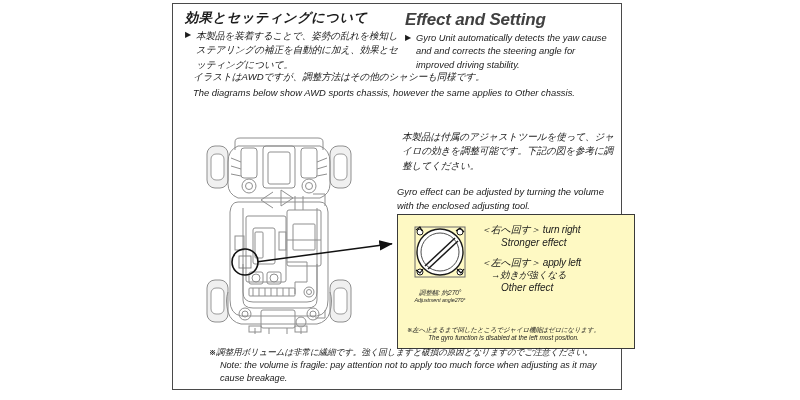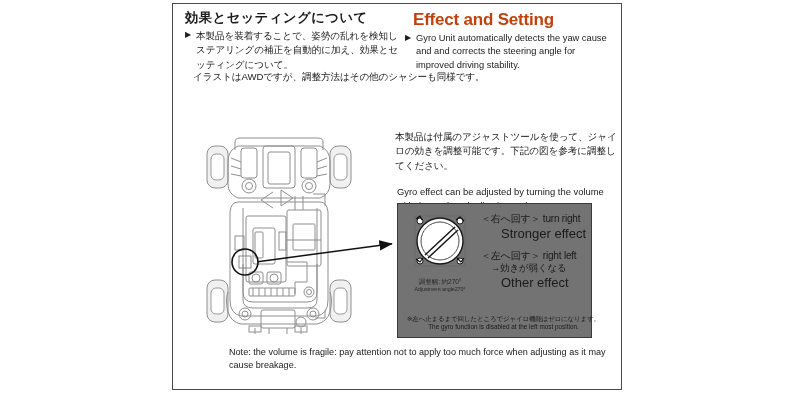--- a/index.html
+++ b/index.html
@@ -19,20 +19,21 @@
   
   #page-frame {
     position: absolute;
     left: 172px;
     top: 3px;
     width: 450px;
     height: 387px;
     border: 1.5px solid #4a4a4a;
     box-sizing: border-box;
     background: #ffffff;
+    font-style: italic;
   }
 
   
   .header {
     position: absolute;
     left: 0; top: 0;
     width: 100%;
     height: 62px;
   }
   .col-jp {
@@ -50,22 +51,22 @@
   .head-jp {
     font-size: 13.2px;
     letter-spacing: 0.6px;
     color: #1b1b1b;
     margin: 0 0 3px 0;
     line-height: 1.2;
   }
   .head-en {
     font-size: 17px;
     font-weight: bold;
-    color: #c2410c;
-    margin: 0 0 2px 8px;
+    color: #404040;
+    margin: 0 0 2px 0;
     line-height: 1.25;
     letter-spacing: -0.2px;
   }
   .bullet-block {
     position: relative;
     padding-left: 11px;
     font-size: 9.3px;
     line-height: 1.42;
     color: #1b1b1b;
   }
@@ -105,21 +106,21 @@
   
   .right-note {
     position: absolute;
     left: 212px;
     top: 126px;
     width: 232px;
   }
   .right-jp {
     font-size: 9.6px;
     line-height: 1.5;
-    margin: 0 0 3px 10px;
+    margin: 0 0 3px 17px;
     letter-spacing: -0.1px;
   }
   .right-en {
     font-size: 9.4px;
     line-height: 1.42;
     margin: 12px;
   }
 
   
   .chassis-wrap {
@@ -135,26 +136,26 @@
     position: absolute;
     left: 0; top: 0;
     width: 100%; height: 100%;
     pointer-events: none;
   }
 
   
   .detail-box {
     position: absolute;
     left: 224px;
-    top: 199px;
-    width: 195px;
+    top: 210px;
+    width: 238px;
     height: 135px;
     border: 1px solid #3a3a3a;
     box-sizing: border-box;
-    background: #737373;
+    background: #fef9c3;
   }
   .knob-area {
     position: absolute;
     left: 7px;
     top: 8px;
     width: 70px;
   }
   .knob-cap {
     font-size: 6.6px;
     text-align: center;
@@ -176,21 +177,21 @@
     margin: 0;
     line-height: 1.3;
     letter-spacing: -0.2px;
   }
   .dial-sub {
     font-size: 9.3px;
     margin: 0 0 0 10px;
     line-height: 1.32;
   }
   .dial-sub2 {
-    font-size: 13px;
+    font-size: 10px;
     margin: 0 0 0 20px;
     line-height: 1.32;
   }
   .gap-s { height: 7px; }
 
   .detail-note {
     position: absolute;
     left: 4px;
     bottom: 5px;
     width: 203px;
@@ -217,21 +218,21 @@
   }
   .caution .jp {
     font-size: 8.6px;
     line-height: 1.4;
     margin: 0 0 1px 0;
     letter-spacing: -0.15px;
   }
   .caution .en {
     font-size: 9.1px;
     line-height: 1.38;
-    margin: 0 0 0 20px;
+    margin: 0 0 0 11px;
   }
 </style>
 </head>
 <body>
 
 <div id="page-frame">
 
   <div class="header">
 
     <div class="col-jp">
@@ -246,20 +247,21 @@
       <h1 class="head-en">Effect and Setting</h1>
       <div class="bullet-block">
         <span class="bullet-mark">▶</span>
         <p>Gyro Unit automatically detects the yaw cause and and corrects the steering angle for improved driving stability.</p>
       </div>
     </div>
   </div>
 
   <div class="mid-note">
     <p class="mid-jp">イラストはAWDですが、調整方法はその他のシャシーも同様です。</p>
+    <p class="mid-en">The diagrams below show AWD sports chassis, however the same applies to Other chassis.</p>
   </div>
 
   <div class="right-note">
     <p class="right-jp">本製品は付属のアジャストツールを使って、ジャイロの効きを調整可能です。下記の図を参考に調整してください。</p>
     <p class="right-en">Gyro effect can be adjusted by turning the volume with the enclosed adjusting tool.</p>
   </div>
 
   <div class="chassis-wrap">
     <svg viewBox="0 0 210 205" width="210" height="205">
       <g fill="none" stroke="#8f8f8f" stroke-width="1">
@@ -390,28 +392,29 @@
       <div class="knob-cap">
         <div>調整幅: 約270°</div>
         <div class="en">Adjustment angle270°</div>
       </div>
     </div>
 
     <div class="dial-text">
       <p class="dial-head">＜右へ回す＞ turn right</p>
       <p class="dial-sub2">Stronger effect</p>
       <div class="gap-s"></div>
-      <p class="dial-head">＜左へ回す＞ right left</p>
-      <p class="dial-sub">→効きが弱くなる</p>
+      <p class="dial-head">＜左へ回す＞ apply left</p>
+      <p class="dial-sub">→効きが強くなる</p>
       <p class="dial-sub2">Other effect</p>
     </div>
 
     <div class="detail-note">
       <p class="jp">※左へ止まるまで回したところでジャイロ機能はゼロになります。</p>
       <p class="en">The gyro function is disabled at the left most position.</p>
     </div>
   </div>
 
   <div class="caution">
+    <p class="jp">※調整用ボリュームは非常に繊細です。強く回しますと破損の原因となりますのでご注意ください。</p>
     <p class="en">Note: the volume is fragile: pay attention not to apply too much force when adjusting as it may cause breakage.</p>
   </div>
 
 </div>
 
 </body></html>

